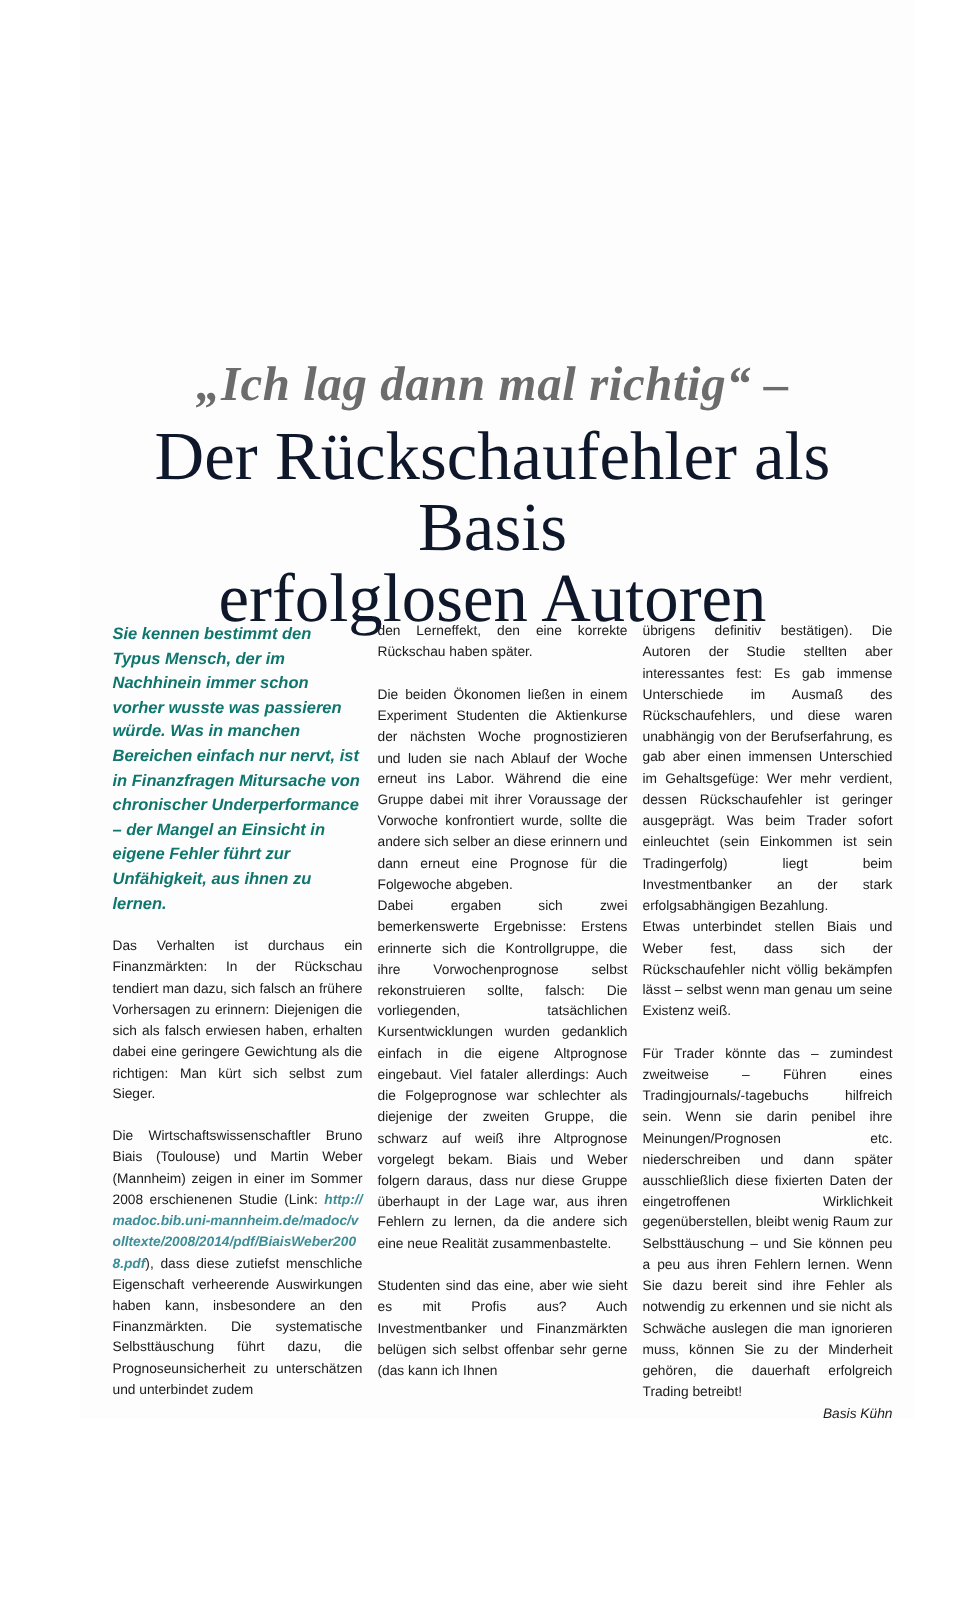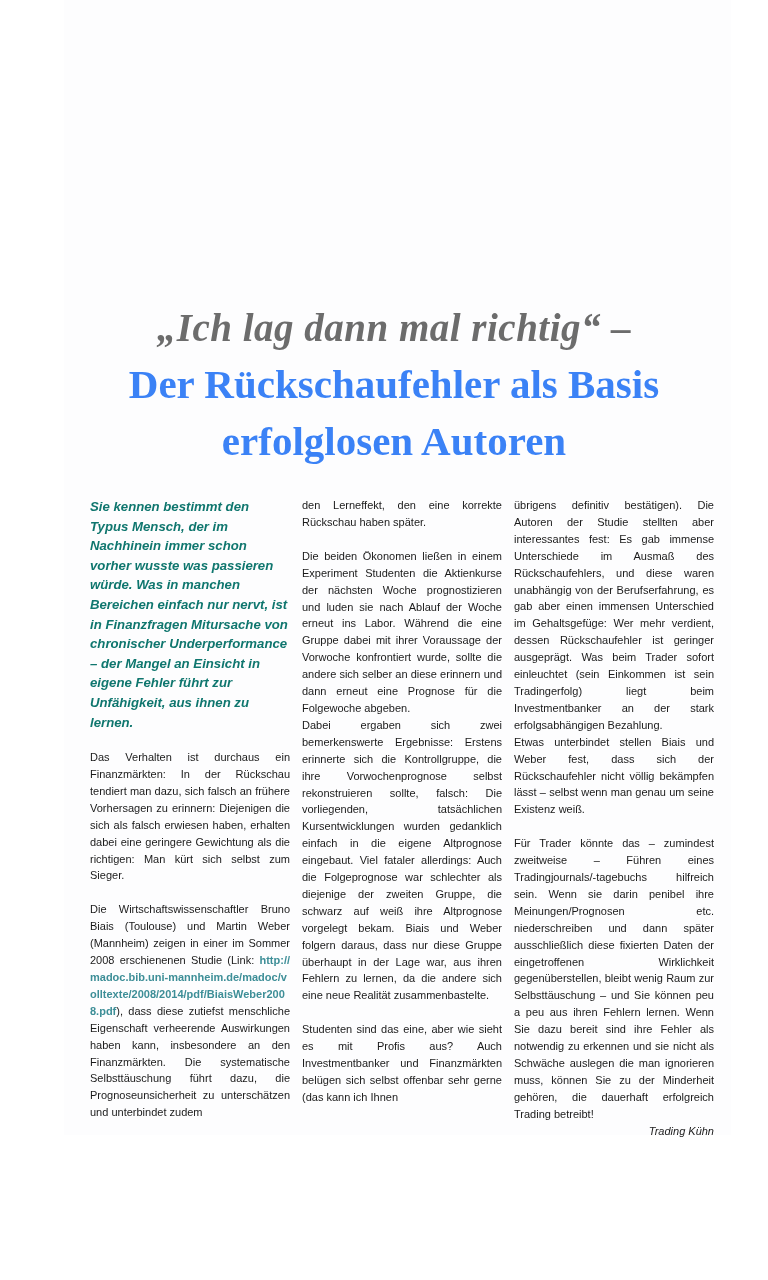--- a/index.html
+++ b/index.html
@@ -14,38 +14,38 @@
   .page-bg {
     position: absolute;
     left: 64px; top: 0;
     width: 667px; height: 1135px;
     background: #fdfdfe;
   }
   
   .title-block {
     position: absolute;
     left: 64px;
-    top: 300px;
+    top: 280px;
     width: 660px;
     text-align: center;
     font-family: "Liberation Serif", serif;
   }
   .title-line1 {
     font-size: 39px;
     line-height: 56px;
     font-weight: bold;
     font-style: italic;
     color: #6c6c6c;
     letter-spacing: 0.5px;
   }
   .title-line2, .title-line3 {
-    font-size: 41px;
+    font-size: 55px;
     line-height: 57px;
-    font-weight: bold;
-    color: #3b82f6;
+    font-weight: normal;
+    color: #0f172a;
   }
   
   .columns {
     position: absolute;
     left: 90px;
     top: 497px;
     width: 624px;
     display: flex;
     gap: 12px;
   }
@@ -65,20 +65,21 @@
     font-size: 13.2px;
     line-height: 19.6px;
     font-weight: bold;
     font-style: italic;
     color: #0f766e;
     margin-bottom: 18px;
     text-align: left;
   }
   .study-link {
     color: #3d8e97;
+    font-style: italic;
     font-weight: bold;
     text-decoration: none;
     word-break: break-all;
   }
   .byline {
     text-align: right;
     font-style: italic;
     color: #1a1a1a;
   }
 </style>
@@ -105,16 +106,16 @@
     <p>den Lerneffekt, den eine korrekte Rückschau haben später.</p>
     <p class="nogap">Die beiden Ökonomen ließen in einem Experiment Studenten die Aktienkurse der nächsten Woche prognostizieren und luden sie nach Ablauf der Woche erneut ins Labor. Während die eine Gruppe dabei mit ihrer Voraussage der Vorwoche konfrontiert wurde, sollte die andere sich selber an diese erinnern und dann erneut eine Prognose für die Folgewoche abgeben.</p>
     <p>Dabei ergaben sich zwei bemerkenswerte Ergebnisse: Erstens erinnerte sich die Kontrollgruppe, die ihre Vorwochenprognose selbst rekonstruieren sollte, falsch: Die vorliegenden, tatsächlichen Kursentwicklungen wurden gedanklich einfach in die eigene Altprognose eingebaut. Viel fataler allerdings: Auch die Folgeprognose war schlechter als diejenige der zweiten Gruppe, die schwarz auf weiß ihre Altprognose vorgelegt bekam. Biais und Weber folgern daraus, dass nur diese Gruppe überhaupt in der Lage war, aus ihren Fehlern zu lernen, da die andere sich eine neue Realität zusammenbastelte.</p>
     <p>Studenten sind das eine, aber wie sieht es mit Profis aus? Auch Investmentbanker und Finanzmärkten belügen sich selbst offenbar sehr gerne (das kann ich Ihnen</p>
   </div>
 
   <div class="col">
     <p class="nogap">übrigens definitiv bestätigen). Die Autoren der Studie stellten aber interessantes fest: Es gab immense Unterschiede im Ausmaß des Rückschaufehlers, und diese waren unabhängig von der Berufserfahrung, es gab aber einen immensen Unterschied im Gehaltsgefüge: Wer mehr verdient, dessen Rückschaufehler ist geringer ausgeprägt. Was beim Trader sofort einleuchtet (sein Einkommen ist sein Tradingerfolg) liegt beim Investmentbanker an der stark erfolgsabhängigen Bezahlung.</p>
     <p>Etwas unterbindet stellen Biais und Weber fest, dass sich der Rückschaufehler nicht völlig bekämpfen lässt – selbst wenn man genau um seine Existenz weiß.</p>
     <p class="nogap">Für Trader könnte das – zumindest zweitweise – Führen eines Tradingjournals/-tagebuchs hilfreich sein. Wenn sie darin penibel ihre Meinungen/Prognosen etc. niederschreiben und dann später ausschließlich diese fixierten Daten der eingetroffenen Wirklichkeit gegenüberstellen, bleibt wenig Raum zur Selbsttäuschung – und Sie können peu a peu aus ihren Fehlern lernen. Wenn Sie dazu bereit sind ihre Fehler als notwendig zu erkennen und sie nicht als Schwäche auslegen die man ignorieren muss, können Sie zu der Minderheit gehören, die dauerhaft erfolgreich Trading betreibt!</p>
-    <p class="byline">Trading Kühn</p>
+    <p class="byline">Basis Kühn</p>
   </div>
 
 </div>
 
 </body></html>

